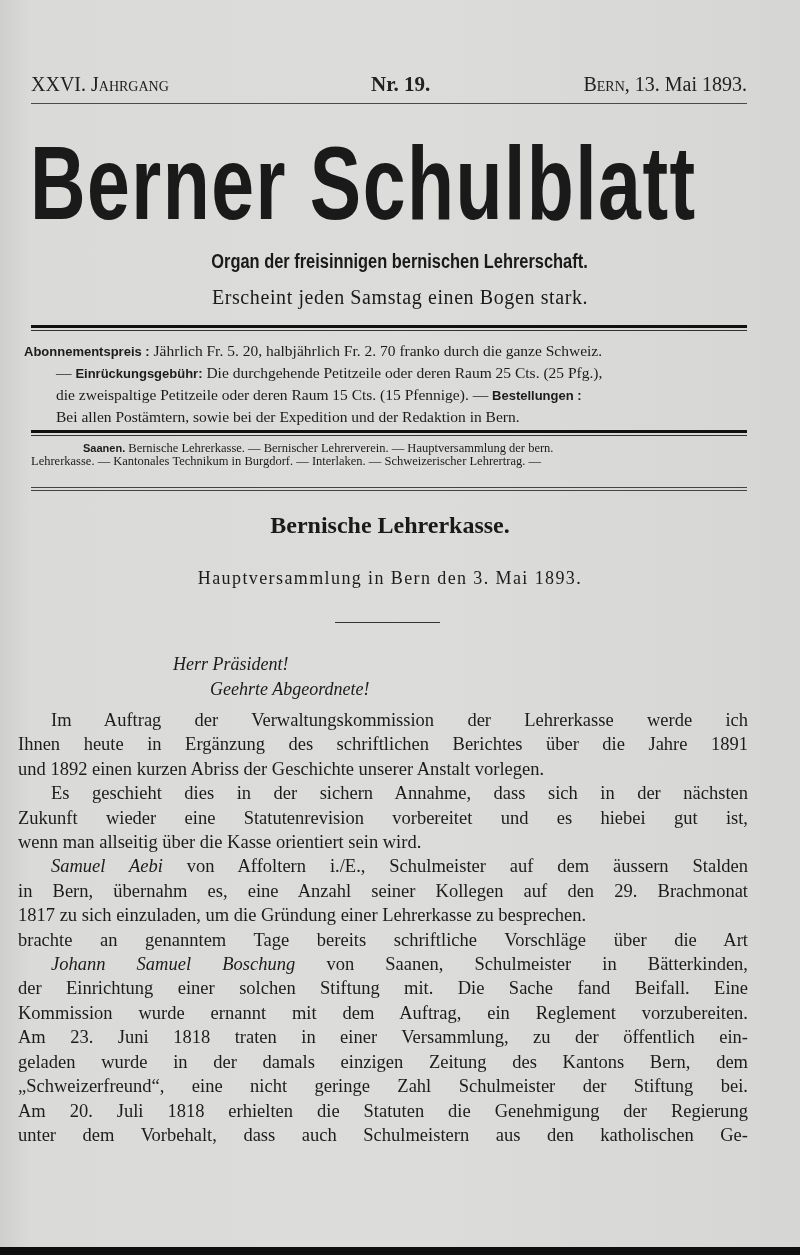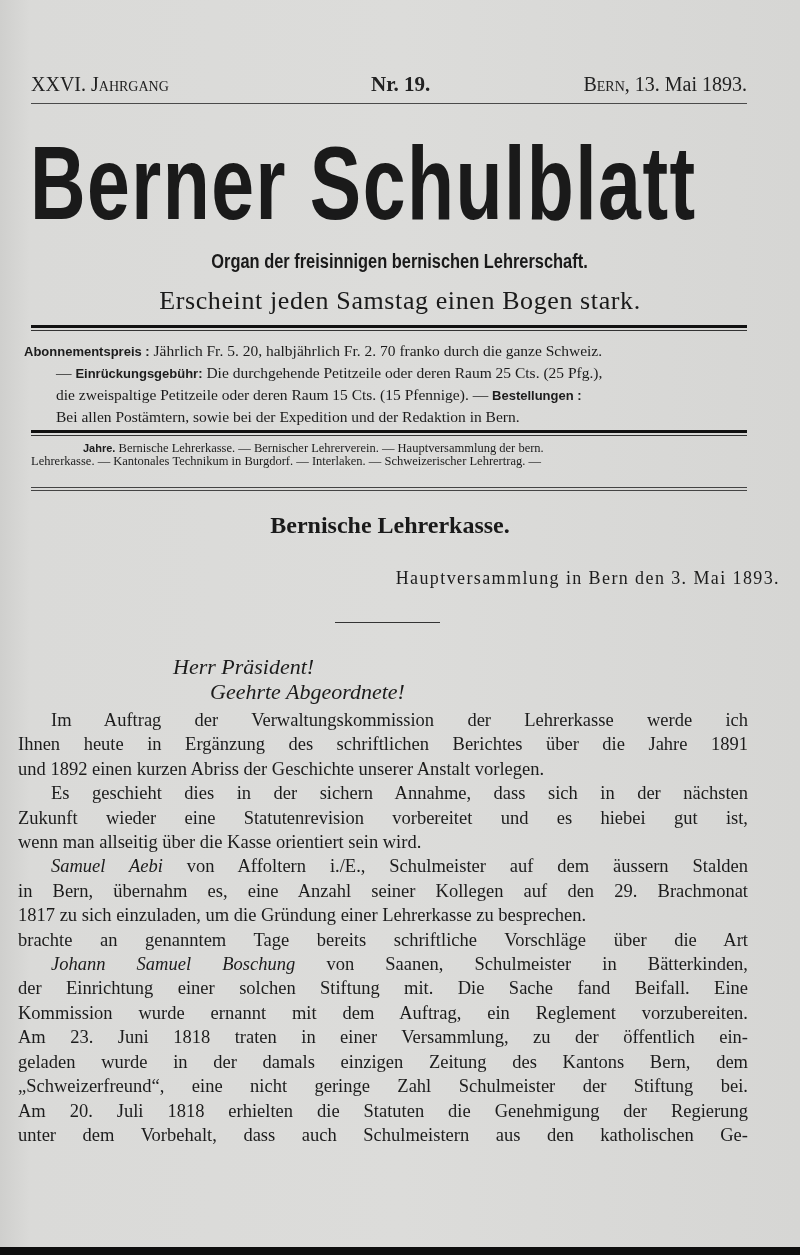--- a/index.html
+++ b/index.html
@@ -35,21 +35,21 @@
     white-space: nowrap; letter-spacing: 2px;
   }
   .subtitle {
     position: absolute; left: 0; top: 250px; width: 800px; text-align: center;
     font-family: "Liberation Sans", "DejaVu Sans", sans-serif;
     font-weight: bold; font-size: 20px; color: #1a1a1a;
   }
   .subtitle span { display: inline-block; transform: scaleX(0.82); }
   .tagline {
     position: absolute; left: 0; top: 286px; width: 800px; text-align: center;
-    font-size: 26px; letter-spacing: 0.6px; color: #1a1a1a;
+    font-size: 20px; letter-spacing: 0.6px; color: #1a1a1a;
   }
 
   .rule-double { position: absolute; left: 31px; width: 716px; height: 6px; }
   .rule-double .a { position: absolute; left: 0; top: 0; width: 100%; height: 3px; background: #111; }
   .rule-double .b { position: absolute; left: 0; top: 5px; width: 100%; height: 1px; background: #333; }
 
   .subscription {
     position: absolute; left: 24px; top: 340px; width: 716px;
     font-size: 15.5px; line-height: 21px; color: #1c1c1c;
   }
@@ -69,27 +69,27 @@
 
   .rule-double2 { position: absolute; left: 31px; top: 487px; width: 716px; height: 5px; }
   .rule-double2 .a { position: absolute; left: 0; top: 0; width: 100%; height: 1px; background: #444; }
   .rule-double2 .b { position: absolute; left: 0; top: 3px; width: 100%; height: 1px; background: #444; }
 
   .article-title {
     position: absolute; left: 0; top: 512px; width: 780px; text-align: center;
     font-weight: bold; font-size: 24px; color: #1a1a1a;
   }
   .article-sub {
-    position: absolute; left: 0; top: 568px; width: 780px; text-align: right;
+    position: absolute; left: 0; top: 568px; width: 780px; text-align: center;
     font-size: 18px; letter-spacing: 1.4px; color: #1c1c1c;
   }
   .short-rule { position: absolute; left: 335px; top: 622px; width: 105px; height: 1px; background: #333; }
 
   .salutation {
-    position: absolute; font-style: italic; font-size: 22px; color: #1c1c1c;
+    position: absolute; font-style: italic; font-size: 18px; color: #1c1c1c;
   }
 
   .body-text {
     position: absolute; left: 18px; top: 708px; width: 730px;
     font-size: 18.5px; line-height: 24.4px; color: #1c1c1c;
   }
   .body-text .ln { white-space: nowrap; text-align: justify; text-align-last: justify; }
   .body-text .ln.last { text-align-last: left; }
   .body-text .ln.ind { padding-left: 33px; }
   .body-text i { font-style: italic; }
@@ -124,21 +124,21 @@
     <div class="ln indent"><span>die zweispaltige Petitzeile oder deren Raum 15 Cts. (15 Pfennige). — </span><span class="label-bold">Bestellungen :</span></div>
     <div class="ln indent">Bei allen Postämtern, sowie bei der Expedition und der Redaktion in Bern.</div>
   </div>
 
   <div class="rule-double" style="top:430px">
       <div class="a"></div>
       <div class="b"></div>
     </div>
 
   <div class="contents">
-    <div class="ln first"><span class="label-bold">Jahre.</span><span> Bernische Lehrerkasse. — Bernischer Lehrerverein. — Hauptversammlung der bern.</span></div>
+    <div class="ln first"><span class="label-bold">Saanen.</span><span> Bernische Lehrerkasse. — Bernischer Lehrerverein. — Hauptversammlung der bern.</span></div>
     <div class="ln">Lehrerkasse. — Kantonales Technikum in Burgdorf. — Interlaken. — Schweizerischer Lehrertrag. —</div>
   </div>
 
   <div class="rule-double2">
       <div class="a"></div>
       <div class="b"></div>
     </div>
 
   <div class="article-title">Bernische Lehrerkasse.</div>
   <div class="article-sub">Hauptversammlung in Bern den 3. Mai 1893.</div>

